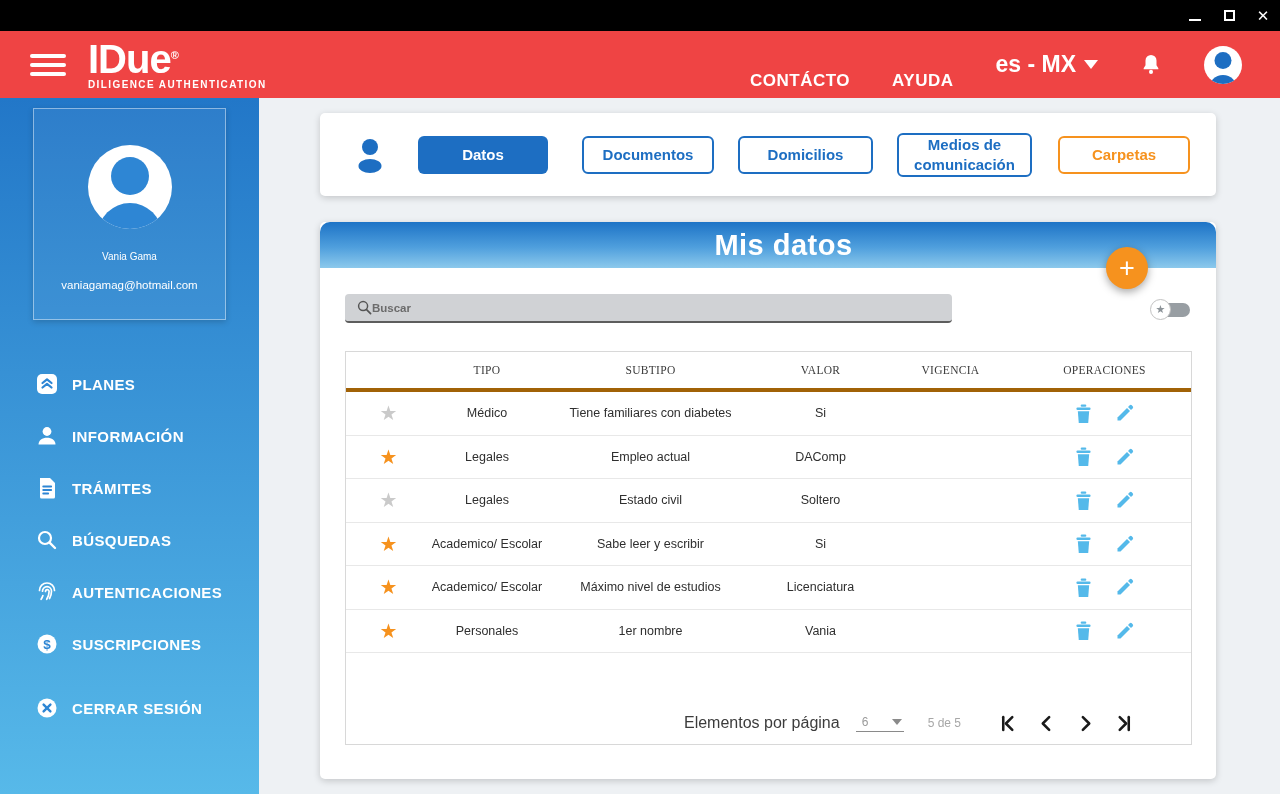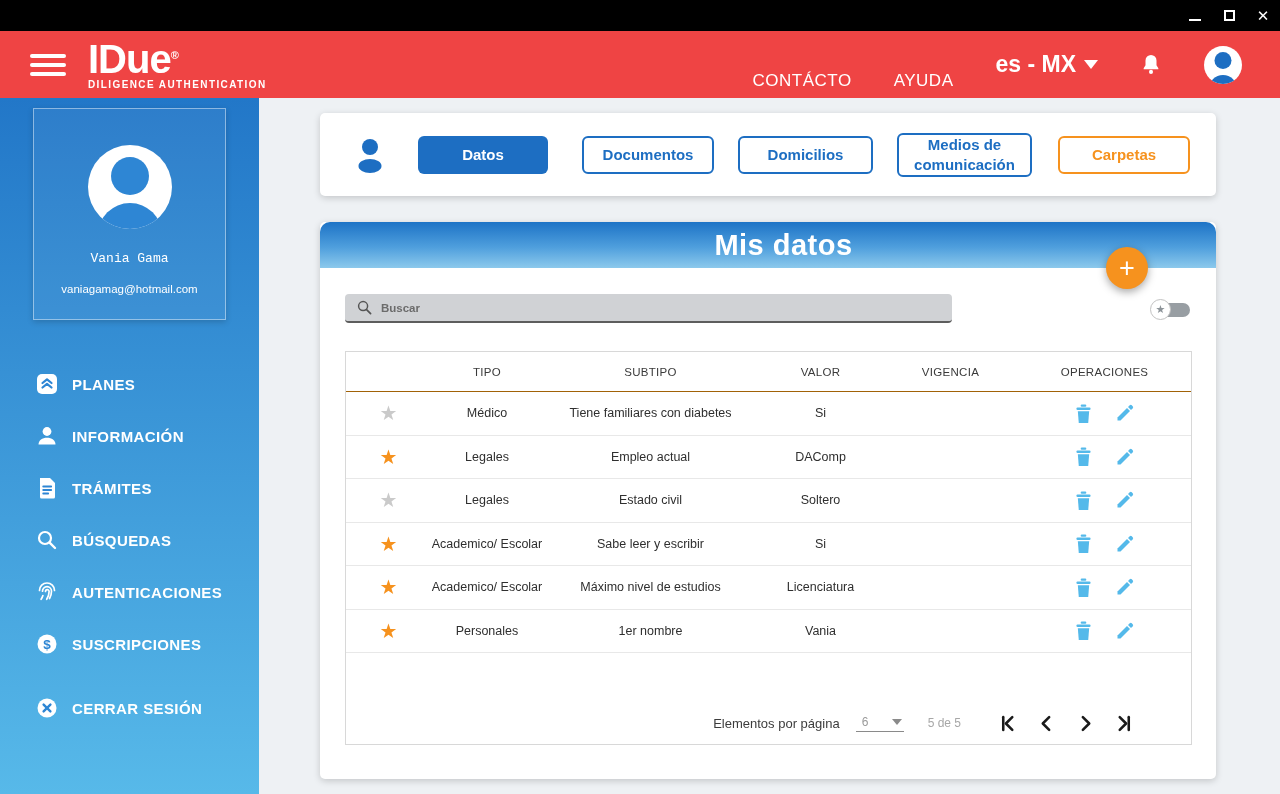--- a/index.html
+++ b/index.html
@@ -14,35 +14,35 @@
 
   
   .app-header { position:absolute; left:0; top:31px; width:1280px; height:67px; background:#ef4444; display:flex; align-items:center; }
   .hamburger { margin-left:30px; width:36px; cursor:pointer; }
   .hamburger span { display:block; width:36px; height:4px; background:#fff; border-radius:2px; margin:5px 0; }
   .logo-block { margin-left:22px; color:#fff; }
   .logo-title { font-size:40px; font-weight:bold; letter-spacing:-1px; line-height:0.95; }
   .logo-reg { font-size:11px; vertical-align:super; font-weight:bold; }
   .logo-sub { font-size:10px; letter-spacing:1.4px; font-weight:bold; margin-top:1px; }
   .header-right { margin-left:auto; display:flex; align-items:center; gap:42px; padding-right:38px; color:#fff; }
-  .header-link { font-size:17px; font-weight:normal; letter-spacing:0.5px; cursor:pointer;margin-top:32px; }
+  .header-link { font-size:17px; font-weight:bold; letter-spacing:0.5px; cursor:pointer;margin-top:32px; }
   .lang { font-size:23px; font-weight:bold; display:flex; align-items:center; gap:8px; cursor:pointer; }
   .caret-down { width:0; height:0; border-left:7px solid transparent; border-right:7px solid transparent; border-top:9px solid #fff; }
   .bell { cursor:pointer; display:flex; }
   .header-avatar { width:38px; height:38px; border-radius:50%; background:#fff; position:relative; overflow:hidden; cursor:pointer; }
   .header-avatar .head { position:absolute; left:50%; top:6px; transform:translateX(-50%); width:17px; height:17px; border-radius:50%; background:#1d6ec2; }
   .header-avatar .body { position:absolute; left:50%; bottom:-7px; transform:translateX(-50%); width:28px; height:16px; border-radius:14px 14px 0 0; background:#1d6ec2; }
 
   
   .sidebar { position:absolute; left:0; top:98px; width:259px; height:696px; background:linear-gradient(180deg,#2277c8 0%,#57b9e9 100%); }
   .user-card { position:absolute; left:33px; top:10px; width:193px; height:212px; border:1px solid rgba(255,255,255,0.45); background:rgba(255,255,255,0.05); box-shadow:0 2px 6px rgba(0,0,0,0.18); text-align:center; padding-top:36px; }
   .user-avatar { width:84px; height:84px; border-radius:50%; background:#fff; margin:0 auto; position:relative; overflow:hidden; }
   .user-avatar .head { position:absolute; left:50%; top:12px; transform:translateX(-50%); width:38px; height:38px; border-radius:50%; background:#2e86d4; }
   .user-avatar .body { position:absolute; left:50%; bottom:-8px; transform:translateX(-50%); width:64px; height:34px; border-radius:32px 32px 0 0; background:#2e86d4; }
-  .user-name { color:#fff; font-size:13px; margin-top:22px;font-family:Liberation Mono, monospace; }
+  .user-name { color:#fff; font-size:10px; margin-top:22px; }
   .user-email { color:#fff; font-size:11.5px; margin-top:17px; }
 
   .menu { position:absolute; left:0; top:260px; width:100%; }
   .menu-item { height:52px; display:flex; align-items:center; padding-left:35px; color:#fff; cursor:pointer; }
   .menu-item .mi-icon { width:24px; height:24px; display:flex; align-items:center; justify-content:center; }
   .menu-item .mi-label { margin-left:13px; font-size:15px; font-weight:bold; letter-spacing:0.4px;text-align:center; }
   .menu-item.logout { margin-top:12px; }
 
   
   .main { position:absolute; left:259px; top:98px; width:1021px; height:696px; background:#eef1f4; }
@@ -57,39 +57,39 @@
   .tab-med { width:135px; height:44px; line-height:20px; }
   .tab-outline-orange { background:#fff; color:#f6921e; border:2px solid #f6921e; width:132px; height:38px; margin-left:2px; }
 
   .panel-card { position:absolute; left:61px; top:124px; width:896px; height:557px; }
   .panel-header { position:absolute; left:0; top:0; width:896px; height:46px; border-radius:10px 10px 0 0; background:linear-gradient(180deg,#1d73c6 0%,#4f9fdd 55%,#8cc9ec 100%); display:flex; align-items:center; justify-content:center;padding-left:31px; }
   .panel-title { color:#fff; font-size:29px; font-weight:bold; letter-spacing:0.5px; }
   .fab { position:absolute; right:68px; top:25px; width:42px; height:42px; border-radius:50%; background:#f6921e; color:#fff; font-size:27px; font-weight:300; display:flex; align-items:center; justify-content:center; box-shadow:0 3px 8px rgba(0,0,0,0.35); cursor:pointer; z-index:3; }
 
   .toolbar-search { position:absolute; left:25px; top:72px; width:607px; height:29px; background:#d0d2d5; border-radius:4px; border-bottom:2px solid #5d5d5d; display:flex; align-items:center; }
   .toolbar-search svg { margin-left:12px; }
-  .toolbar-search input { border:none; outline:none; background:transparent; margin-left:9px; font-size:11.5px; font-weight:bold; color:#555; width:520px; font-family:"Liberation Sans", sans-serif; }
+  .toolbar-search input { border:none; outline:none; background:transparent; font-size:11.5px; font-weight:bold; color:#555; width:520px; font-family:"Liberation Sans", sans-serif; }
   .toolbar-search input::placeholder { color:#6c6c6c; }
   .star-toggle { position:absolute; right:26px; top:77px; width:40px; height:21px; cursor:pointer; }
   .star-toggle .track { position:absolute; right:0; top:4px; width:31px; height:14px; border-radius:7px; background:#989ea3; }
   .star-toggle .knob { position:absolute; left:0; top:0; width:21px; height:21px; border-radius:50%; background:#fff; border:1px solid #c2c2c2; display:flex; align-items:center; justify-content:center; color:#8d9499; font-size:11px; }
 
   .table-box { position:absolute; left:25px; top:129px; width:847px; height:394px; border:1px solid #d8d8d8; display:flex; flex-direction:column; }
   .tgrid { display:grid; grid-template-columns:85px 112px 215px 125px 135px 1fr; align-items:center; }
-  .thead { height:40px; border-bottom:1px solid #a16207; }
+  .thead { height:40px; border-bottom:4px solid #a16207;font-family:Liberation Serif, serif; }
   .thead div { text-align:center; font-size:11.5px; color:#3a3a3a; letter-spacing:0.3px; }
   .trow { height:43.5px; border-bottom:1px solid #e8e8e8; }
   .trow div { text-align:center; font-size:12.5px; color:#2f2f2f; }
   .row-star { font-size:20px; color:#cacaca; cursor:pointer; line-height:1; }
   .row-star.on { color:#f6921e; }
   .ops { display:flex; align-items:center; justify-content:center; gap:24px; }
   .op-btn { cursor:pointer; display:flex; }
   .tspacer { flex:1; }
   .tfooter { height:42px; display:flex; align-items:center; justify-content:flex-end; padding-right:58px; }
-  .tf-label { font-size:13px; color:#3c3c3c; }
+  .tf-label { font-size:16px; color:#3c3c3c; }
   .tf-select { margin-left:16px; width:48px; border-bottom:1px solid #8a8a8a; display:flex; align-items:center; justify-content:space-between; padding:0 2px 2px 6px; cursor:pointer; }
   .tf-select .val { font-size:12px; color:#9a9a9a; }
   .tf-caret { width:0; height:0; border-left:5px solid transparent; border-right:5px solid transparent; border-top:6px solid #8a8a8a; }
   .tf-range { margin-left:24px; font-size:12px; color:#a7a7a7; }
   .pager { display:flex; align-items:center; gap:22px; margin-left:38px; }
   .pg-btn { cursor:pointer; display:flex; }
 </style>
 </head>
 <body>
 

